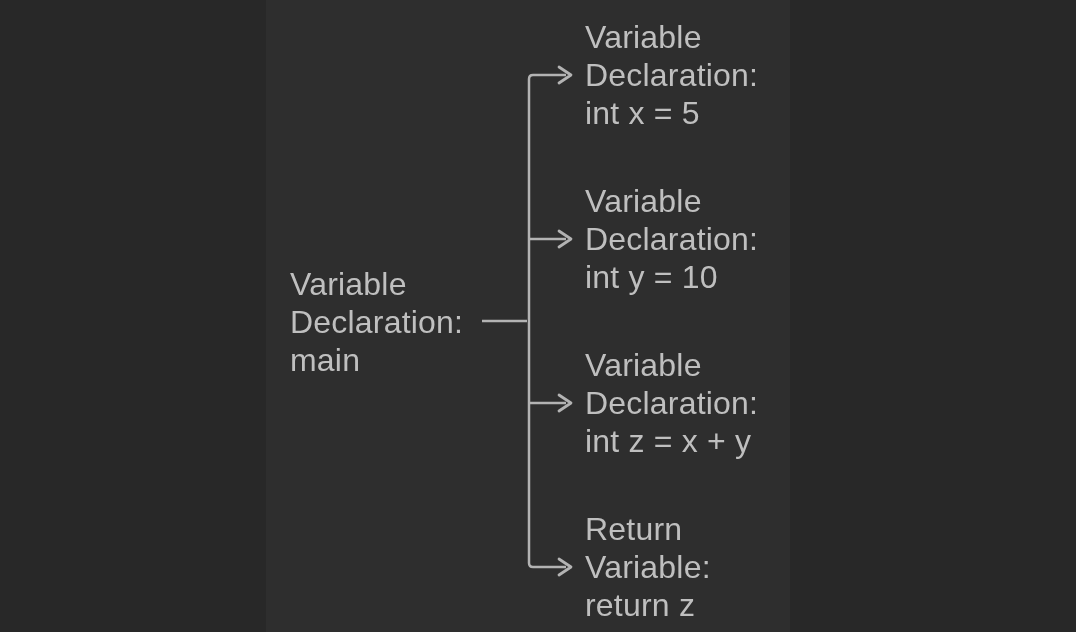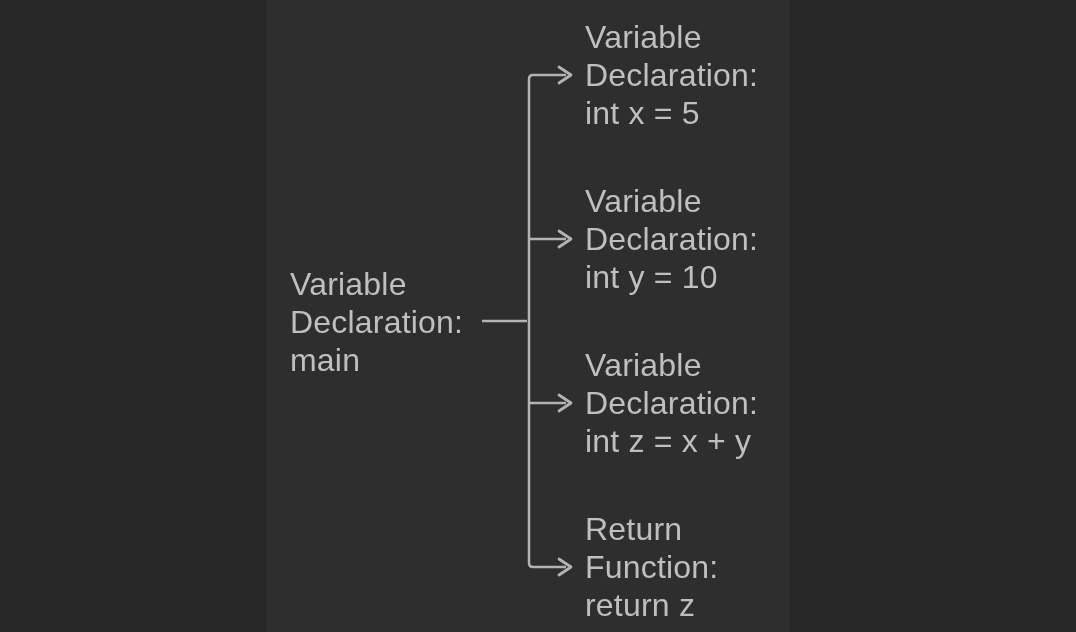--- a/index.html
+++ b/index.html
@@ -87,16 +87,16 @@
 
   <div class="node" style="left:585px; top:182px;">Variable
 Declaration:
 int y = 10</div>
 
   <div class="node" style="left:585px; top:346px;">Variable
 Declaration:
 int z = x + y</div>
 
   <div class="node" style="left:585px; top:510px;">Return
-Function:
+Variable:
 return z</div>
 
 </div>
 
 </body></html>

